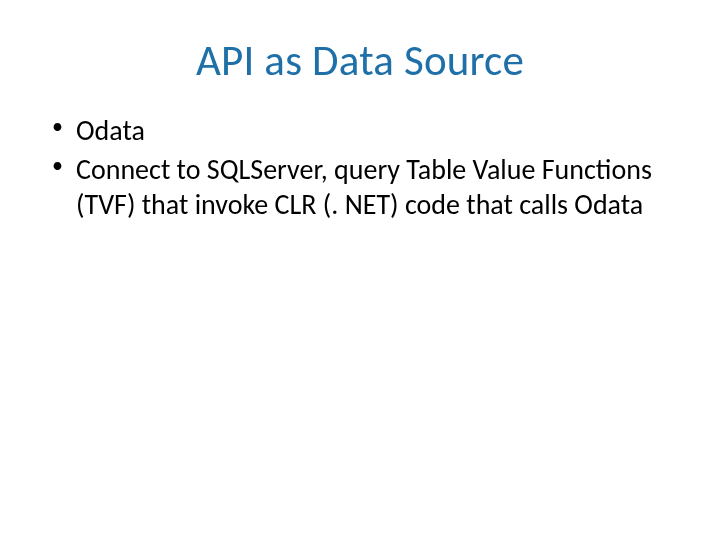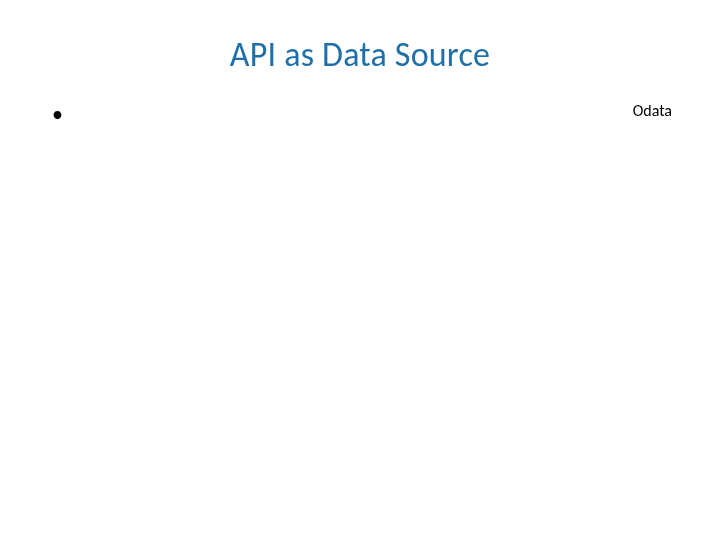--- a/index.html
+++ b/index.html
@@ -12,34 +12,33 @@
       box-sizing: border-box;
     }
     .slide {
       width: 100%;
       height: 100%;
       padding: 34px 48px 0 48px;
       box-sizing: border-box;
     }
     .title {
       color: #1f6fa8;
-      font-size: 34px;
+      font-size: 43px;
       font-weight: 400;
       text-align: center;
       margin: 0 0 26px 0;
       letter-spacing: 0.2px;
     }
     .bullets {
       list-style: none;
       padding: 0;
       margin: 12px 0 0 0;
       color: #000;
-      font-size: 16px;
+      font-size: 28px;
       line-height: 1.25;
-      text-align: right;
     }
     .bullets li {
       position: relative;
       padding-left: 28px;
       margin-bottom: 4px;
     }
     .bullets li::before {
       content: "•";
       position: absolute;
       left: 4px;
@@ -51,14 +50,17 @@
   </style>
 </head>
 <body>
 
 <div class="slide">
   <h1 class="title">API as Data Source</h1>
   <ul class="bullets">
     <li>
       <span>Odata</span>
     </li>
+    <li>
+      <span>Connect to SQLServer, query Table Value Functions (TVF) that invoke CLR (. NET) code that calls Odata</span>
+    </li>
   </ul>
 </div>
 
 </body></html>

